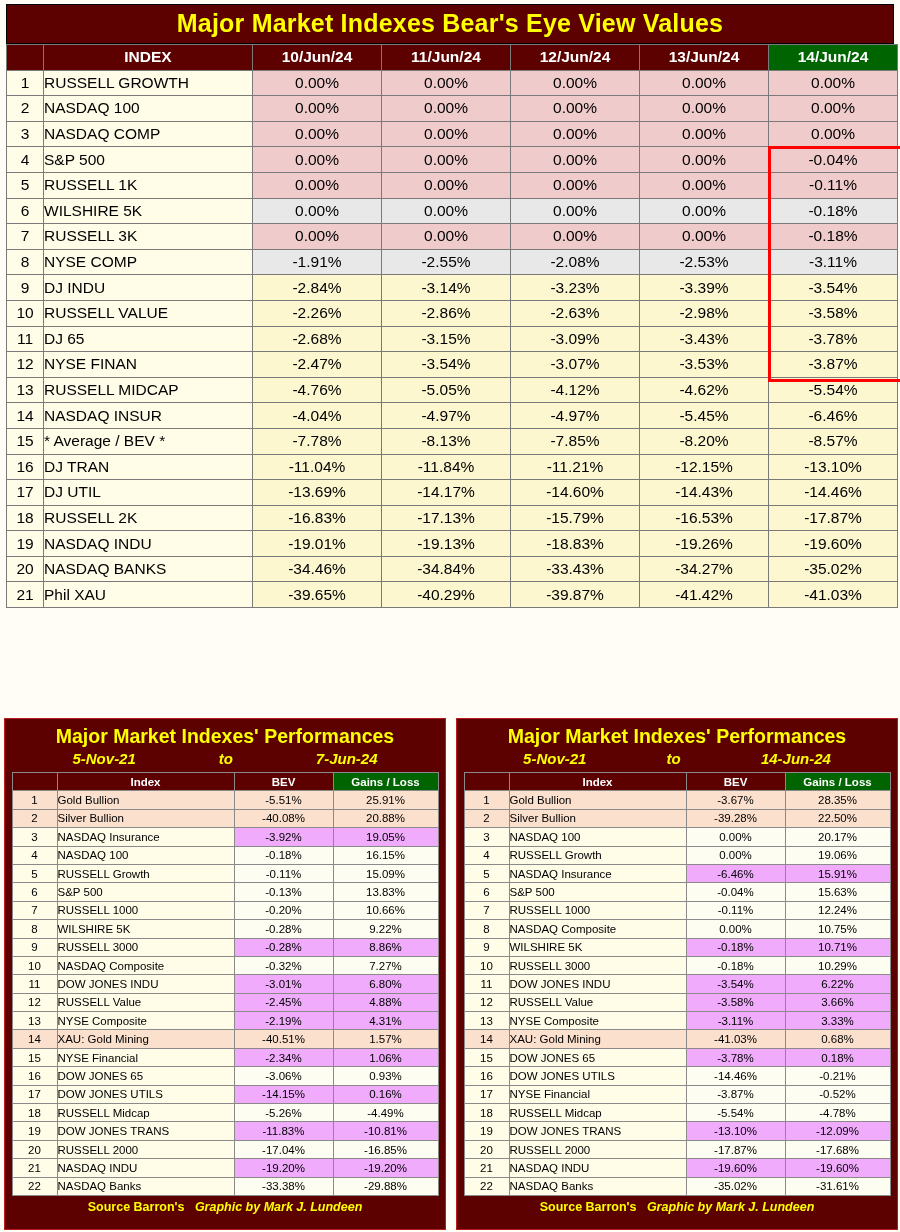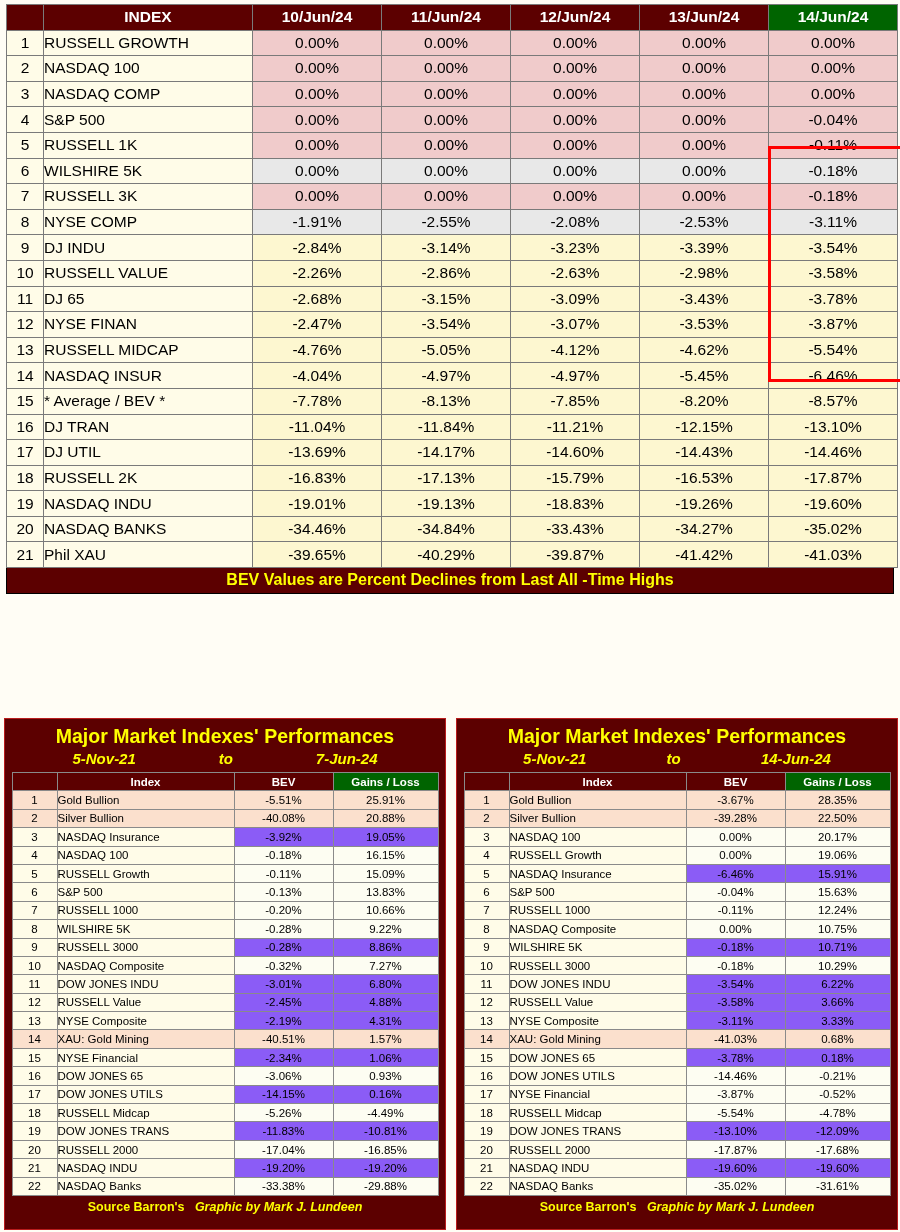--- a/index.html
+++ b/index.html
@@ -70,33 +70,34 @@
   table.perf th{background:#5c0000;color:#ffffff;font-weight:bold;font-size:11.5px;}
   table.perf th.gl{background:#006400;}
   th.pc0,td.pc0{width:44px;}
   th.pc1,td.pc1{width:176px;}
   th.pc2,td.pc2{width:98px;margin-left:11px;}
   th.pc3,td.pc3{width:104px;margin-left:6px;}
   td.pidx{text-align:center;background:#fffce8;}
   td.pname{text-align:left;padding-left:5px;background:#fffce8;}
   td.pval{text-align:center;}
   tr.r-peach td.pval,tr.r-peach td.pidx,tr.r-peach td.pname{background:#fbe0cd;}
-  tr.r-yellow td.pval{background:#8b5cf6;}
+  tr.r-yellow td.pval{background:#f0abfc;}
   tr.r-yellow td.pidx,tr.r-yellow td.pname{background:#fffce8;}
   tr.r-white td.pval{background:#fdfdf2;}
   tr.r-white td.pidx,tr.r-white td.pname{background:#fffce8;}
   .p-source{color:#ffff00;font-size:12.5px;font-weight:bold;text-align:center;padding-top:4px;}
   .p-source i{font-style:italic;font-weight:bold;}
 </style>
 </head>
 <body>
 
 <div class="page">
 
   <div class="bev-wrap">
+    <div class="bev-title">Major Market Indexes Bear's Eye View Values</div>
     <table class="bev">
       <thead>
         <tr>
           <th class="c0"></th>
           <th class="c1">INDEX</th>
           <th class="c2">10/Jun/24</th>
           <th class="c3">11/Jun/24</th>
           <th class="c4">12/Jun/24</th>
           <th class="c5">13/Jun/24</th>
           <th class="c6 last">14/Jun/24</th>
@@ -287,21 +288,20 @@
             <td class="c0 idx">21</td>
             <td class="c1 name">Phil XAU</td>
             <td class="c2 val">-39.65%</td>
             <td class="c3 val">-40.29%</td>
             <td class="c4 val">-39.87%</td>
             <td class="c5 val">-41.42%</td>
             <td class="c6 val">-41.03%</td>
           </tr>
         </tbody>
     </table>
-    <div class="bev-footer">BEV Values are Percent Declines from Last All -Time Highs</div>
     <div class="redbox" id="redbox" style="left: 761.5px; top: 141.875px; width: 129px; height: 230.344px;"></div>
   </div>
 
 
   <div class="panel left">
     <div class="p-title">Major Market Indexes' Performances</div>
     <div class="p-sub">
       <span>5-Nov-21</span>
       <span>to</span>
       <span>7-Jun-24</span>

